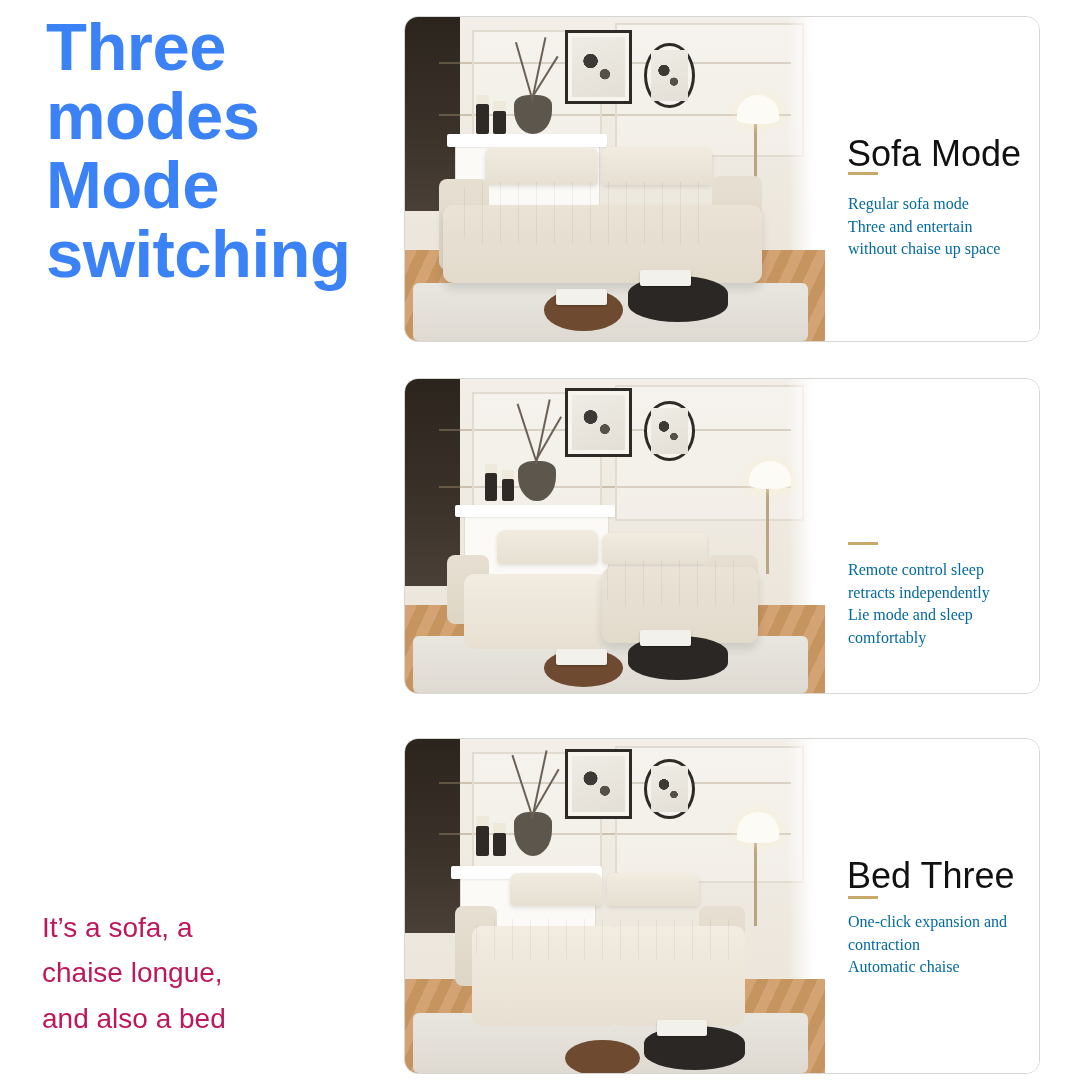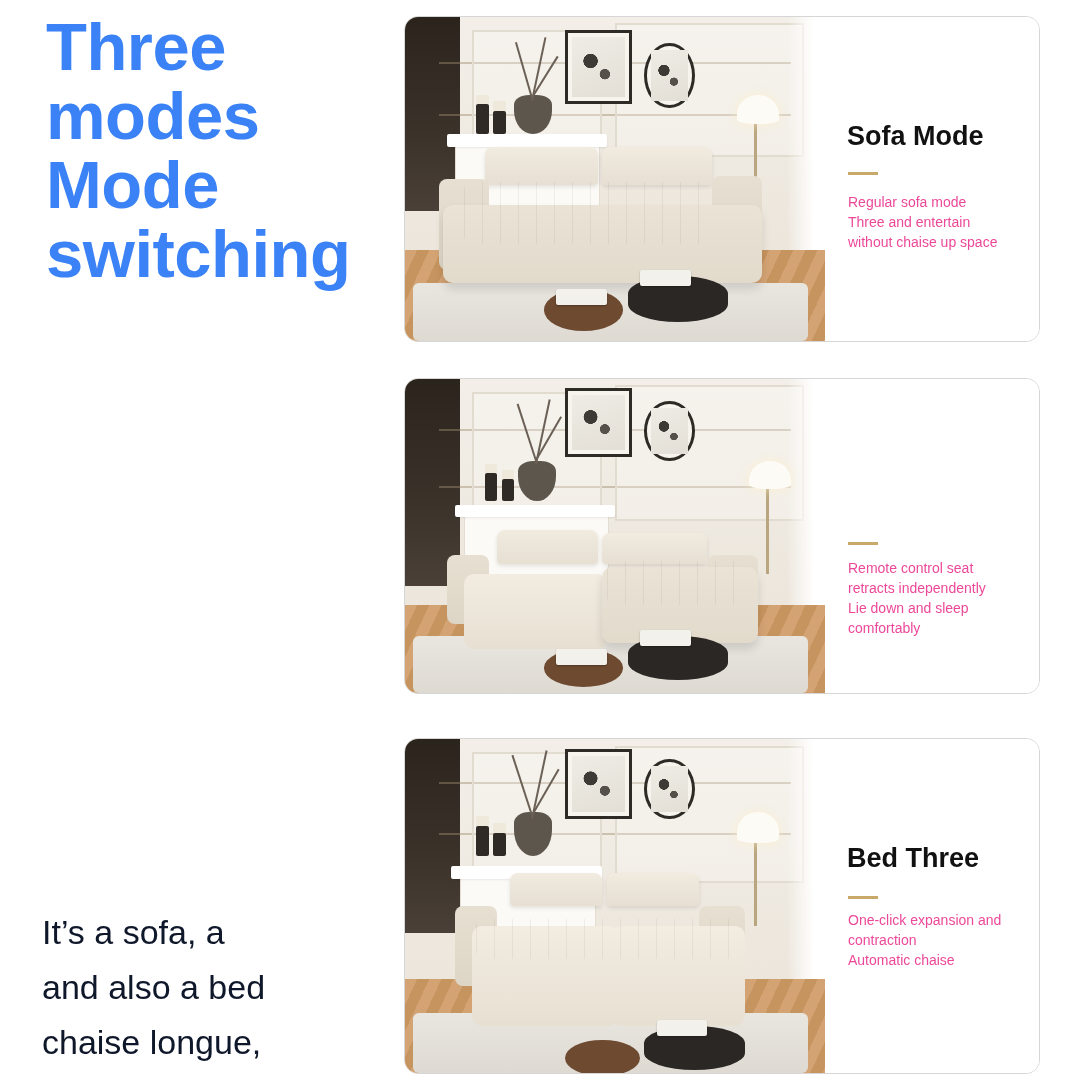--- a/index.html
+++ b/index.html
@@ -35,23 +35,23 @@
     letter-spacing: -0.5px;
     margin-left: 8px;
   }
   .headline .line { display: block; white-space: nowrap; }
 
   .subline {
     position: absolute;
     left: 42px;
     top: 905px;
     width: 350px;
-    font-size: 34px;
+    font-size: 28px;
     line-height: 1.62;
-    color: #0f172a;
+    color: #be185d;
     font-weight: 400;
   }
   .subline .line { display: block; }
 
   
   .card {
     position: absolute;
     border: 1px solid #d6d6d6;
     border-radius: 14px;
     background: #ffffff;
@@ -77,40 +77,42 @@
   }
   .text-pane {
     flex: 1 1 auto;
     position: relative;
     padding: 0;
     background: #ffffff;
   }
   .mode-title {
     position: absolute;
     left: 22px;
-    font-size: 27px;
-    font-weight: 700;
+    font-size: 36px;
+    font-weight: 400;
     color: #111111;
     line-height: 1.15;
     width: 190px;
+    margin-top: 12px;
   }
   .rule {
     position: absolute;
     left: 23px;
     width: 30px;
     height: 3px;
     background: #c9a96a;
   }
   .mode-desc {
     position: absolute;
     left: 23px;
     width: 185px;
-    font-size: 14px;
+    font-size: 16px;
     line-height: 1.42;
-    color: #ec4899;
+    color: #0369a1;
+    font-family: Liberation Serif, serif;
   }
   .mode-desc .line { display: block; }
 
   
   .c1 .mode-title { top: 104px; }
   .c1 .rule       { top: 155px; }
   .c1 .mode-desc  { top: 176px; }
 
   .c3 .mode-title { top: 104px; }
   .c3 .rule       { top: 157px; }
@@ -251,22 +253,22 @@
 
   <div class="headline">
     <span class="line">Three</span>
     <span class="line">modes</span>
     <span class="line">Mode</span>
     <span class="line">switching</span>
   </div>
 
   <div class="subline">
     <span class="line">It’s a sofa, a</span>
+    <span class="line">chaise longue,</span>
     <span class="line">and also a bed</span>
-    <span class="line">chaise longue,</span>
   </div>
 
 </div>
 
 <div class="card card-1 c1">
   <div class="card-inner">
 
     <div class="photo">
       <div class="scene">
         <div class="wall"></div>
@@ -380,23 +382,23 @@
         <div class="table-dark" style="left:53%; top:82%; width:24%; height:14%"></div>
         <div class="table-wood" style="left:33%; top:86%; width:19%; height:12%"></div>
         <div class="book" style="left:36%; top:86%; width:12%; height:5%"></div>
         <div class="book" style="left:56%; top:80%; width:12%; height:5%"></div>
       </div>
     </div>
 
     <div class="text-pane">
       <div class="rule" style="top:163px"></div>
       <div class="mode-desc" style="top:180px">
-        <span class="line">Remote control seat</span>
+        <span class="line">Remote control sleep</span>
         <span class="line">retracts independently</span>
-        <span class="line">Lie down and sleep</span>
+        <span class="line">Lie mode and sleep</span>
         <span class="line">comfortably</span>
       </div>
     </div>
 
   </div>
 </div>
 
 <div class="card card-3 c3">
   <div class="card-inner">
 

